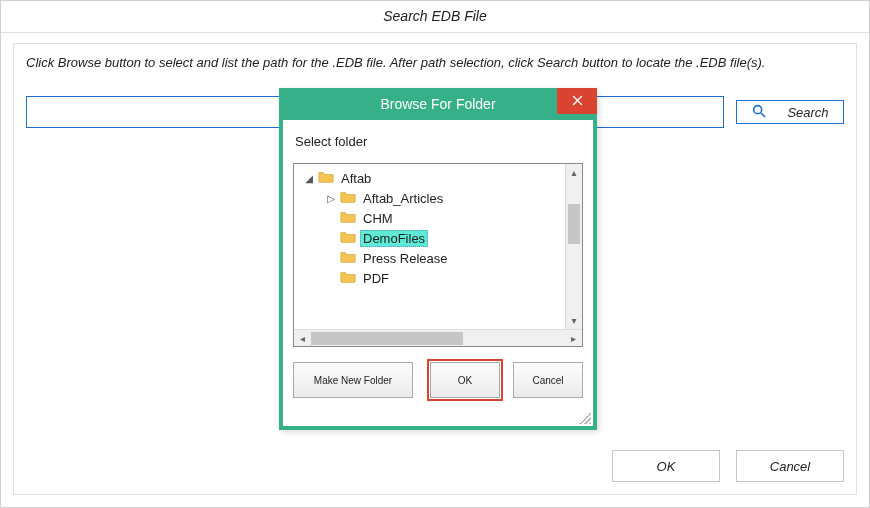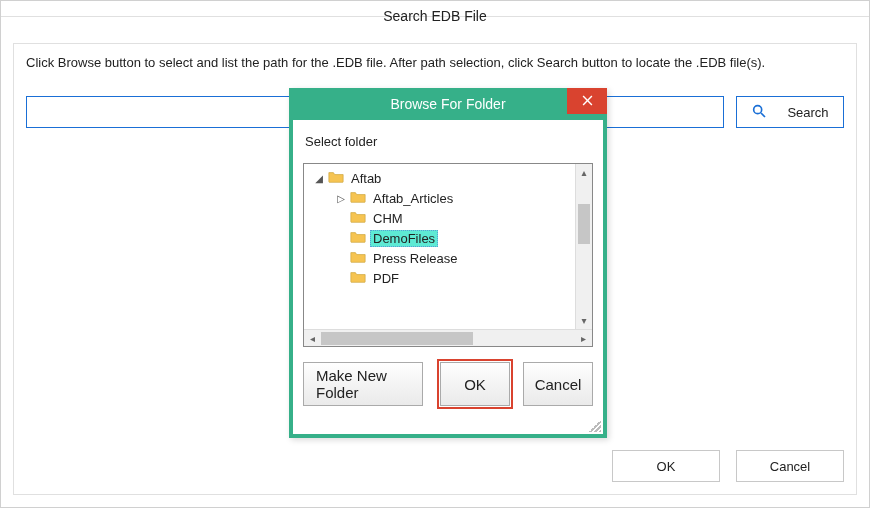--- a/index.html
+++ b/index.html
@@ -1,50 +1,50 @@
 <!DOCTYPE html>
 <html><head>
 <meta charset="utf-8">
 <style>
   * { box-sizing: border-box; font-family: "Segoe UI", Tahoma, sans-serif; }
   body { margin: 0; width: 870px; height: 508px; background: #fff; border: 1px solid #d0d0d0; position: relative; font-size: 13px; color: #222; }
-  .titlebar { height: 16px; line-height: 30px; text-align: center; border-bottom: 1px solid #e0e0e0; font-size: 14px; }
-  .content { position: absolute; left: 12px; right: 12px; top: 42px; bottom: 12px; border: 1px solid #e0e0e0; padding: 10px 12px; }
+  .titlebar { height: 32px; line-height: 30px; text-align: center; border-bottom: 1px solid #e0e0e0; font-size: 14px; font-style: italic; }
+  .content { position: absolute; left: 12px; right: 12px; top: 42px; bottom: 12px; border: 1px solid #e0e0e0; padding: 10px 12px; font-style: italic; }
   .instruction { font-size: 13px; line-height: 18px; margin-bottom: 24px; max-width: 780px; }
   .row-search { display: flex; gap: 12px; align-items: center; margin-bottom: 45px; }
   .path-input { flex: 1; height: 32px; border: 1px solid #1a6fd6; background: #fff; }
-  .search-btn { width: 108px; height: 32px; border: 1px solid #1a6fd6; background: #fff; display: flex; align-items: center; justify-content: center; gap: 20px; cursor: pointer; }
+  .search-btn { width: 108px; height: 24px; border: 1px solid #1a6fd6; background: #fff; display: flex; align-items: center; justify-content: center; gap: 20px; cursor: pointer; }
   .search-btn svg { width: 16px; height: 16px; }
   .file-table { border: 1px solid #d9d9d9; min-height: 200px; }
   .file-table-header { padding: 6px 10px; border-bottom: 1px solid #e6e6e6; }
   .bottom-buttons { position: absolute; right: 12px; bottom: 12px; display: flex; gap: 16px; }
   .btn { width: 108px; height: 32px; border: 1px solid #c8c8c8; background: #fff; display: flex; align-items: center; justify-content: center; cursor: pointer; }
 
   
-  .modal { position: absolute; left: 278px; top: 87px; width: 318px; background: #fff; border: 4px solid #36b089; box-shadow: 2px 2px 6px rgba(0,0,0,0.15); margin-left: 10px; }
+  .modal { position: absolute; left: 278px; top: 87px; width: 318px; background: #fff; border: 4px solid #36b089; box-shadow: 2px 2px 6px rgba(0,0,0,0.15); }
   .modal-title { background: #36b089; color: #fff; height: 28px; line-height: 24px; text-align: center; position: relative; font-size: 14px; }
   .modal-close { position: absolute; right: -4px; top: -4px; width: 40px; height: 26px; background: #d9432f; color: #fff; display: flex; align-items: center; justify-content: center; cursor: pointer; }
   .modal-body { padding: 8px 10px 25px 10px; }
   .modal-label { margin: 6px 0 14px 2px; }
   .tree-wrap { border: 1px solid #888; height: 184px; position: relative; background: #fff; display:flex; flex-direction:column;}
   .tree { flex:1; padding: 4px 2px; overflow: hidden; position: relative; }
   .vscroll { position: absolute; right: 0; top: 0; bottom: 17px; width: 17px; background: #f0f0f0; border-left: 1px solid #ddd;}
   .vscroll .arrow { height: 17px; display:flex; align-items:center; justify-content:center; color:#666; font-size:10px;}
   .vscroll .thumb { position:absolute; left:2px; right:2px; top:40px; height:40px; background:#c6c6c6;}
   .hscroll { height: 17px; background: #f0f0f0; border-top:1px solid #ddd; display:flex; align-items:center; }
   .hscroll .harrow { width:17px; text-align:center; color:#666; font-size:10px;}
   .hscroll .htrack { flex:1; height:13px; margin:0 0; position:relative;}
   .hscroll .hthumb { position:absolute; left:0; width:60%; top:0; bottom:0; background:#c6c6c6;}
   .node { display:flex; align-items:center; height:20px; gap:4px; white-space:nowrap; }
   .node .toggle { width:10px; color:#555; font-size:10px; text-align:center;}
   .folder-icon { width:16px; height:13px; }
   .node-label { padding: 0 3px; }
   .node.selected .node-label { background:#5eead4; border:1px dotted #5b9bd5; padding:0 2px;}
   .modal-actions { display:flex; justify-content:space-between; align-items:center; margin-top:12px; gap:10px;}
-  .mbtn { height:44px; border:1px solid #aaa; background:linear-gradient(#fefefe,#eaeaea); padding:0 12px; display:flex; align-items:center; justify-content:center; cursor:pointer; font-size:15px;}
+  .mbtn { height:36px; border:1px solid #aaa; background:linear-gradient(#fefefe,#eaeaea); padding:0 12px; display:flex; align-items:center; justify-content:center; cursor:pointer; font-size:10px;}
   .mbtn.ok { width:70px;}
   .mbtn.cancel { width:70px;}
   .mbtn.newfolder { width:120px;}
   .ok-highlight { border:2px solid #d9432f; padding:1px; display:inline-block;}
   .right-group { display:flex; gap:10px; align-items:center;}
   .resize-grip { position:absolute; right:2px; bottom:2px; width:12px; height:12px; background:
     linear-gradient(135deg, transparent 0 50%, #bbb 50% 60%, transparent 60% 70%, #bbb 70% 80%, transparent 80% 90%, #bbb 90% 100%);}
 </style>
 </head>
 <body>

